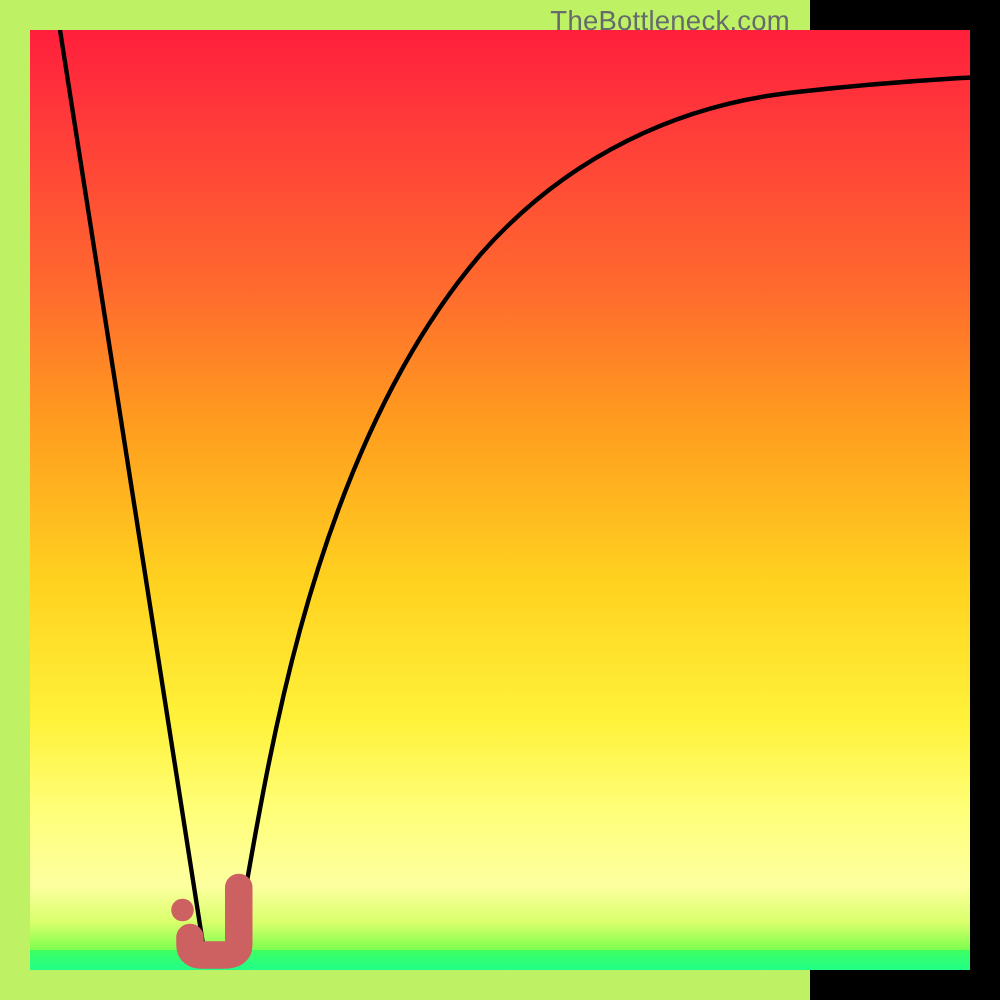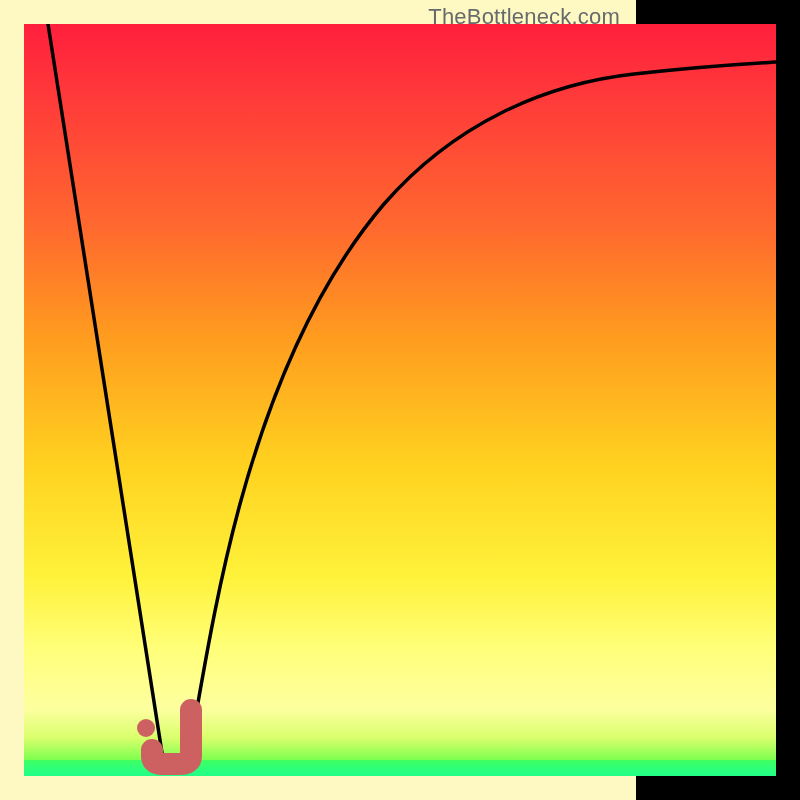--- a/index.html
+++ b/index.html
@@ -8,21 +8,22 @@
     width: 800px;
     height: 800px;
     background: #000;
     overflow: hidden;
   }
   .frame {
     position: absolute;
     top: 0; left: 0;
     width: 636px;
     height: 800px;
-    background: #fef9c3;
+    background: #bef264;
+    padding-left: 12px;
   }
   .plot-area {
     position: absolute;
     left: 24px;
     top: 24px;
     width: 752px;
     height: 752px;
     overflow: hidden;
   }
   .gradient-bg {

